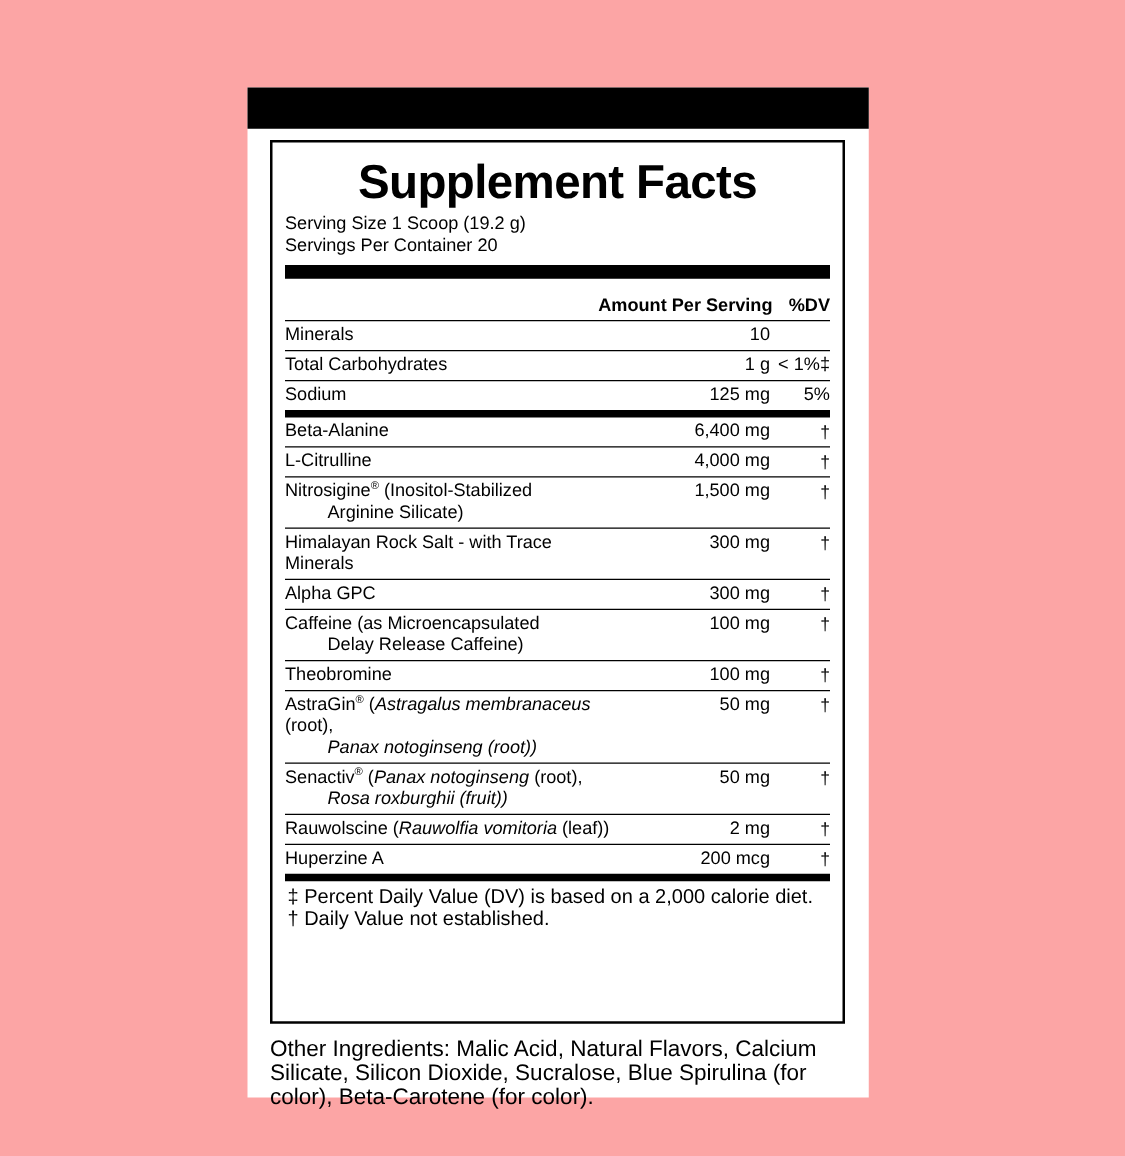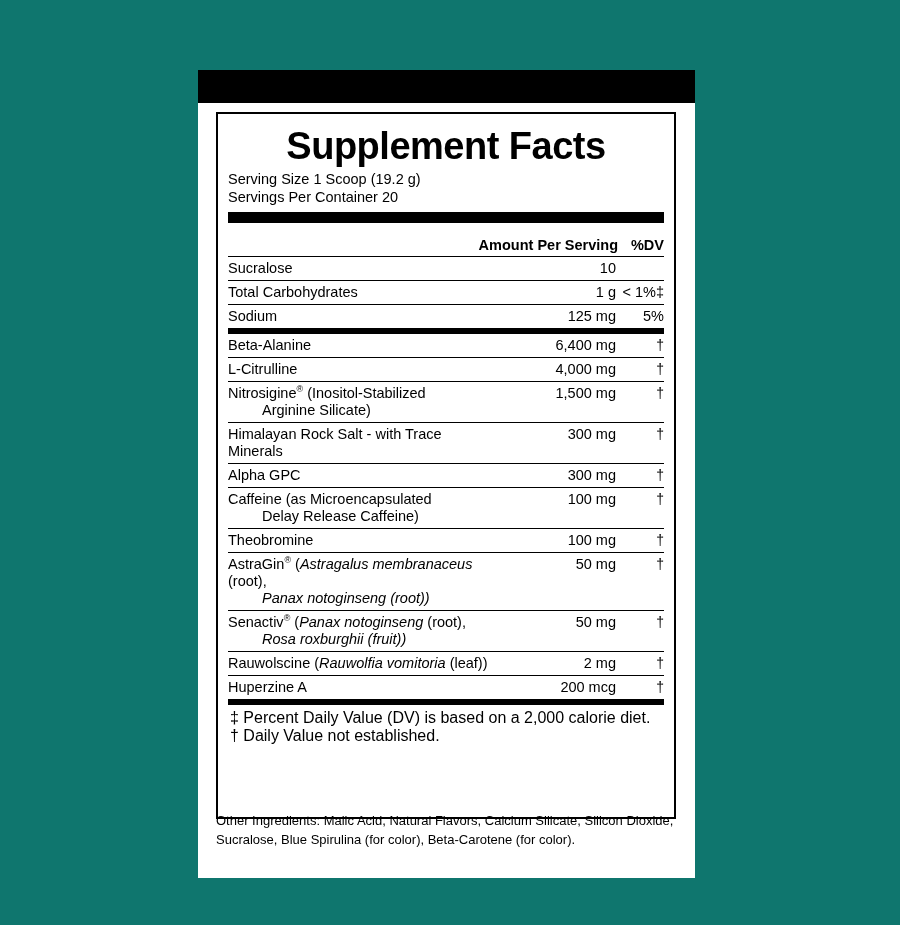--- a/index.html
+++ b/index.html
@@ -10,21 +10,21 @@
     height: 925px;
     overflow: hidden;
   }
   body {
     font-family: "Liberation Sans", sans-serif;
   }
   #page {
     position: relative;
     width: 900px;
     height: 925px;
-    background: #0f766e;
+    background: #fca5a5;
   }
   
   #label-panel {
     position: absolute;
     left: 198px;
     top: 70px;
     width: 497px;
     height: 808px;
     background: #ffffff;
   }
@@ -149,23 +149,23 @@
     line-height: 18px;
     color: #000000;
     padding-top: 4px;
   }
   .footnotes div {
     padding-left: 2px;
   }
   #other-ingredients {
     position: absolute;
     left: 18px;
-    top: 741px;
+    top: 760px;
     width: 464px;
-    font-size: 13px;
+    font-size: 18px;
     line-height: 19px;
     color: #000000;
   }
 </style>
 </head>
 <body>
 
 <div id="page">
 
   <div id="label-panel">
@@ -185,21 +185,21 @@
         <div class="amt-header">
           <span class="ahs">Amount Per Serving</span>
           <span class="dvh">%DV</span>
         </div>
 
         <div class="rule-thin"></div>
 
         <table class="nutr">
           <tbody>
             <tr>
-              <td class="name">Sucralose</td>
+              <td class="name">Minerals</td>
               <td class="amount">10</td>
               <td class="dv"></td>
             </tr>
             <tr>
               <td class="name">Total Carbohydrates</td>
               <td class="amount">1 g</td>
               <td class="dv">&lt; 1%‡</td>
             </tr>
             <tr class="norule">
               <td class="name">Sodium</td>

